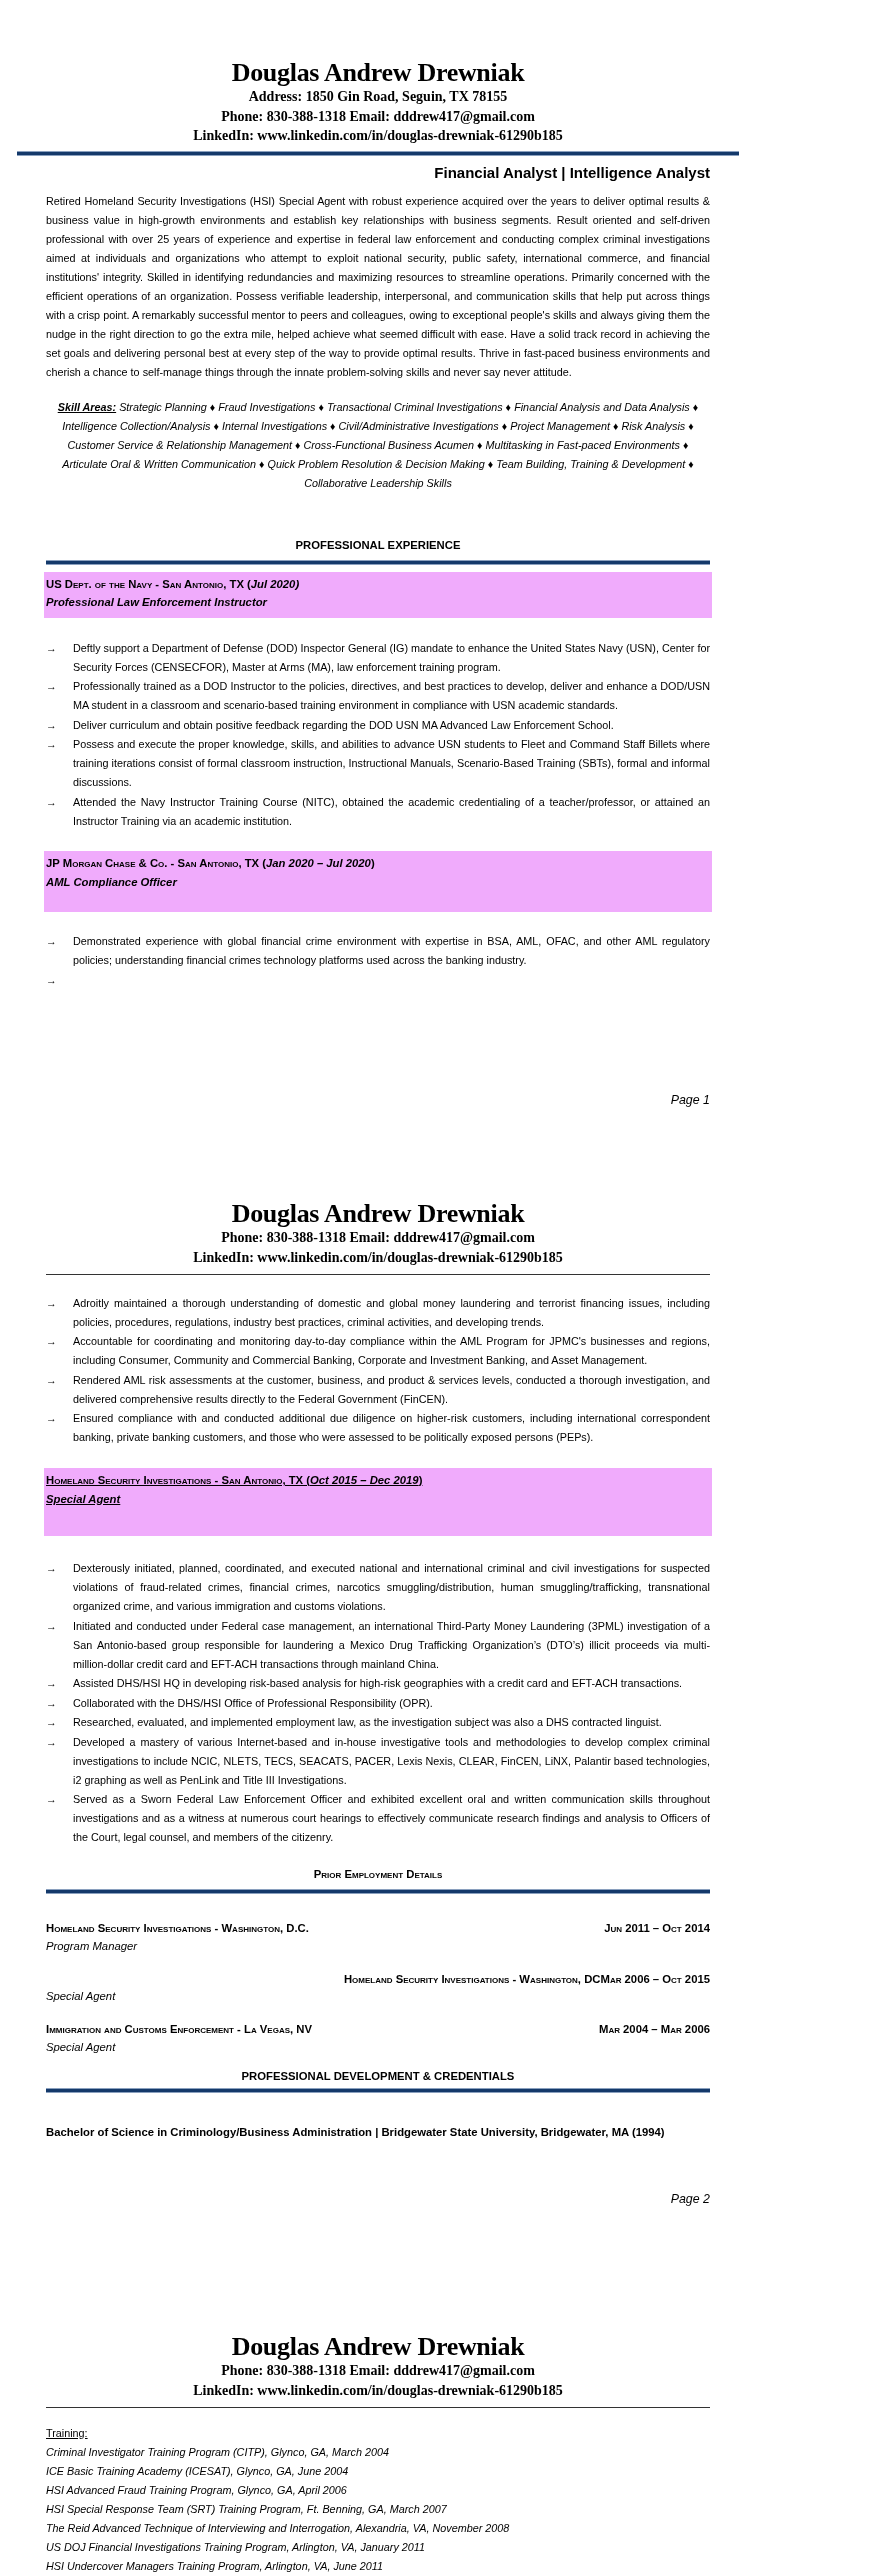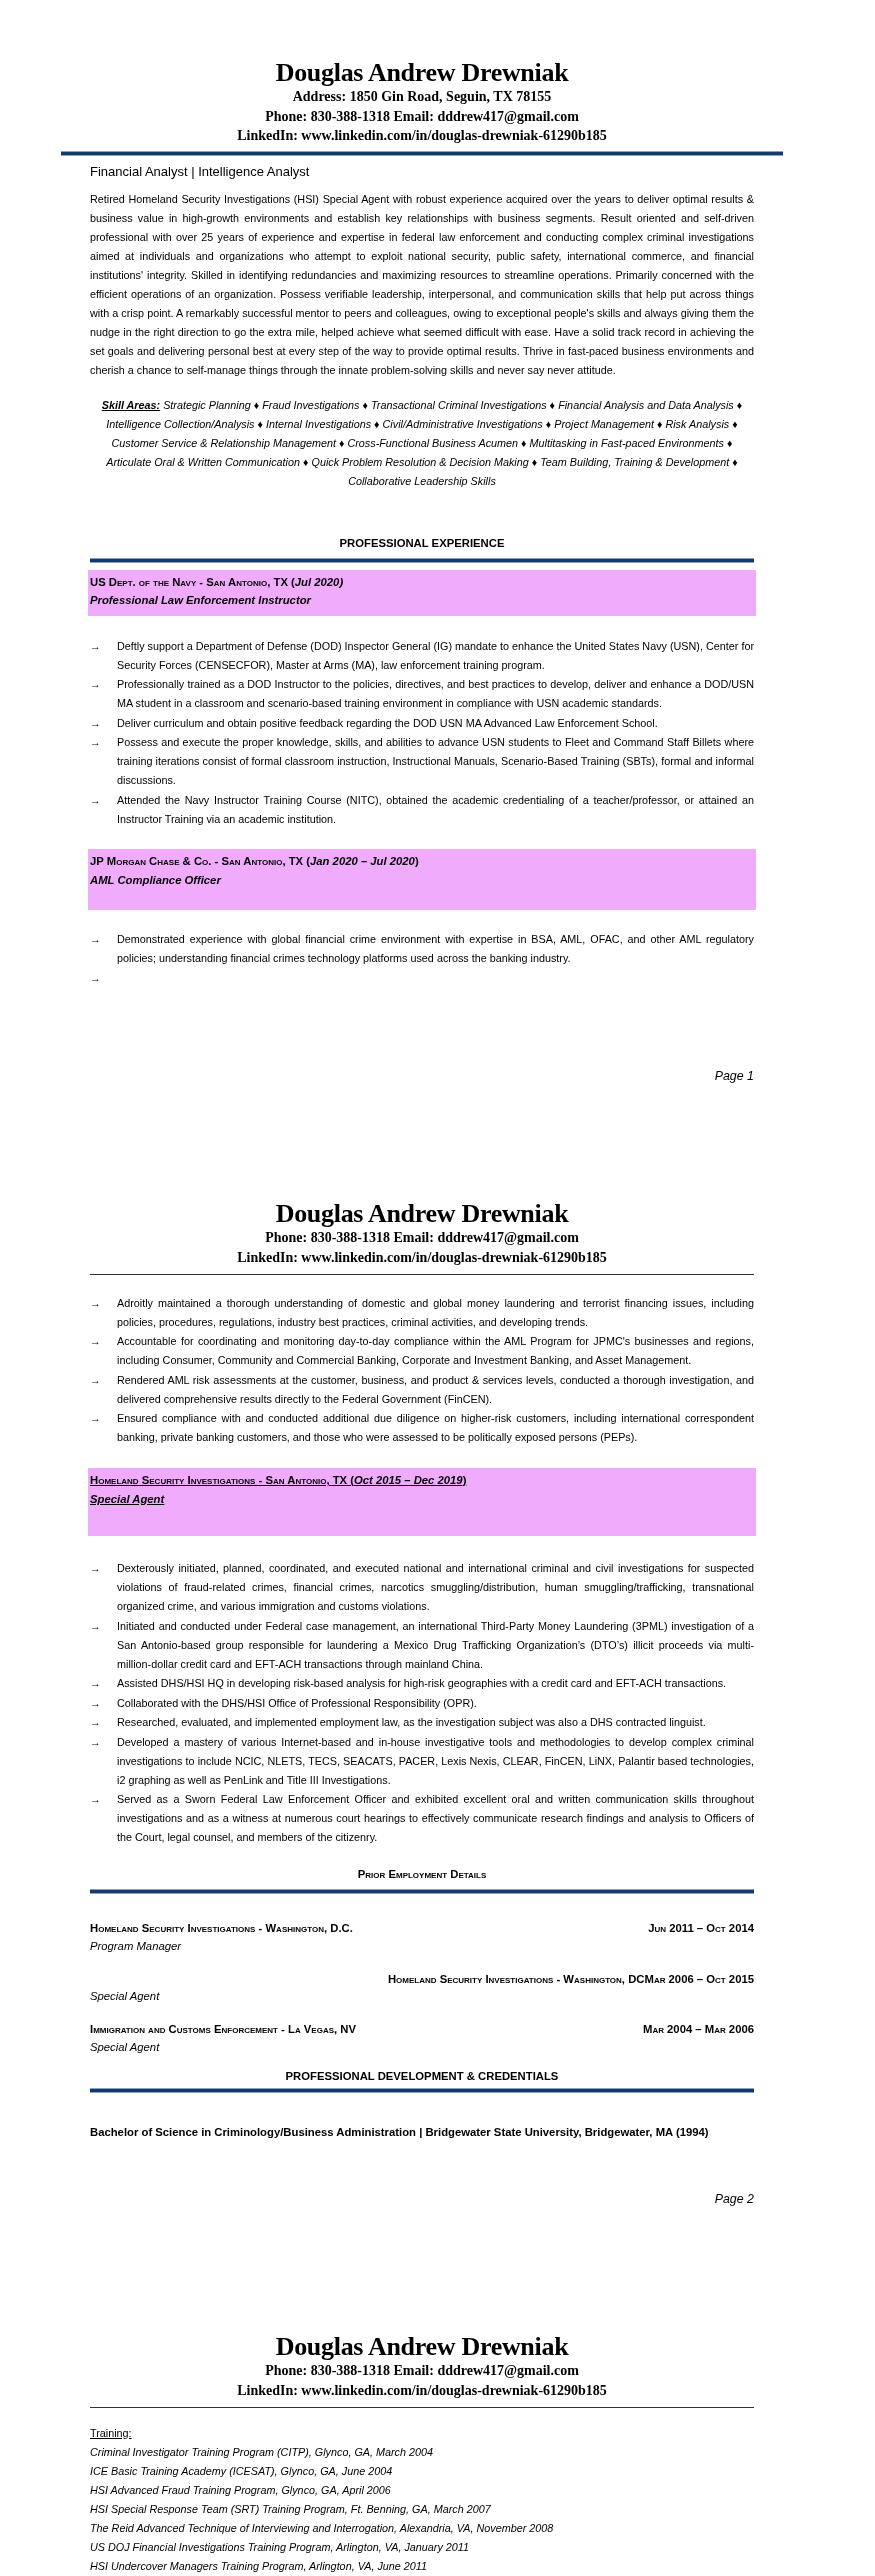--- a/index.html
+++ b/index.html
@@ -1,23 +1,23 @@
 <!DOCTYPE html>
 <html style="font-size:8.2px"><head>
 <meta charset="utf-8">
 <style>
   html, body { margin: 0; padding: 0; background: #ffffff; }
   body { width: 876px; font-family: "Liberation Sans", sans-serif; color: #000; }
-  .page { position: relative; width: 756px; height: 1133px; box-sizing: border-box; padding: 0 46px 0 46px; margin-left: 44px; }
+  .page { position: relative; width: 756px; height: 1133px; box-sizing: border-box; padding: 0 46px 0 46px; }
   .hdr { text-align: center; font-family: "Liberation Serif", serif; font-weight: bold; }
   .hdr .name { font-size: 26px; line-height: 29px; letter-spacing: -0.3px; }
   .hdr .line { font-size: 14px; line-height: 19.6px; }
   .rule-blue { height: 3.1px; background: #14396a; border-top: 0.5px solid #8aa0be; border-bottom: 0.5px solid #8aa0be; margin: 0; }
   .rule-black { height: 1px; background: #333; margin: 0; }
-  .tagline { text-align: left; font-weight: normal; font-size: 13px; margin: 8.2px 0 10.3px; }
+  .tagline { text-align: right; font-weight: bold; font-size: 15px; margin: 8.2px 0 10.3px; }
   .body-text { font-size: 10.8px; line-height: 19px; text-align: justify; }
   .skills { font-style: italic; font-size: 10.8px; line-height: 19px; text-align: center; margin: 16.5px 5.2px 0; padding: 0 5.2px; }
   .skills .label { font-weight: bold; text-decoration: underline; }
   .sec-title { text-align: center; font-weight: bold; font-size: 11.3px; margin-top: 46px; margin-bottom: 9.3px; }
   .sec-title.sc { font-variant: small-caps; }
   .job-head { background: #f0abfc; padding: 3.1px 2.1px 6.2px; margin: 6.2px -2.1px 0; }
   .job-head .org { font-weight: bold; font-variant: small-caps; font-size: 11.3px; line-height: 18.5px; }
   .job-head .dates { font-style: italic; font-variant: normal; }
   .job-head .title { font-weight: bold; font-style: italic; font-size: 11.3px; line-height: 18.5px; }
   ul.bul { list-style: none; margin: 20.6px 0 0; padding: 0; }
@@ -66,21 +66,21 @@
   </ul>
 
   <div class="job-head" style="margin-top:20.6px; padding-bottom:20.6px;">
     <div class="org"><span>JP Morgan Chase &amp; Co. - San Antonio, TX (</span><span class="dates">Jan 2020 – Jul 2020</span><span>)</span></div>
     <div class="title">AML Compliance Officer</div>
   </div>
   <ul class="bul" style="margin-top:20.6px;">
     <li><span class="arr">→</span><span>Demonstrated experience with global financial crime environment with expertise in BSA, AML, OFAC, and other AML regulatory policies; understanding financial crimes technology platforms used across the banking industry.</span></li>
     <li><span class="arr">→</span></li>
   </ul>
-  <div class="page-num" style="top:1069px;font-style:italic;">Page 1</div>
+  <div class="page-num" style="top:1093px;font-style:italic;">Page 1</div>
 </div>
 
 <div class="page">
   <div style="height:66px"></div>
   <div class="hdr">
     <div class="name">Douglas Andrew Drewniak</div>
     <div class="line">Phone: 830-388-1318 Email: dddrew417@gmail.com</div>
     <div class="line">LinkedIn: www.linkedin.com/in/douglas-drewniak-61290b185</div>
   </div>
   <div style="height:7.2px"></div>

